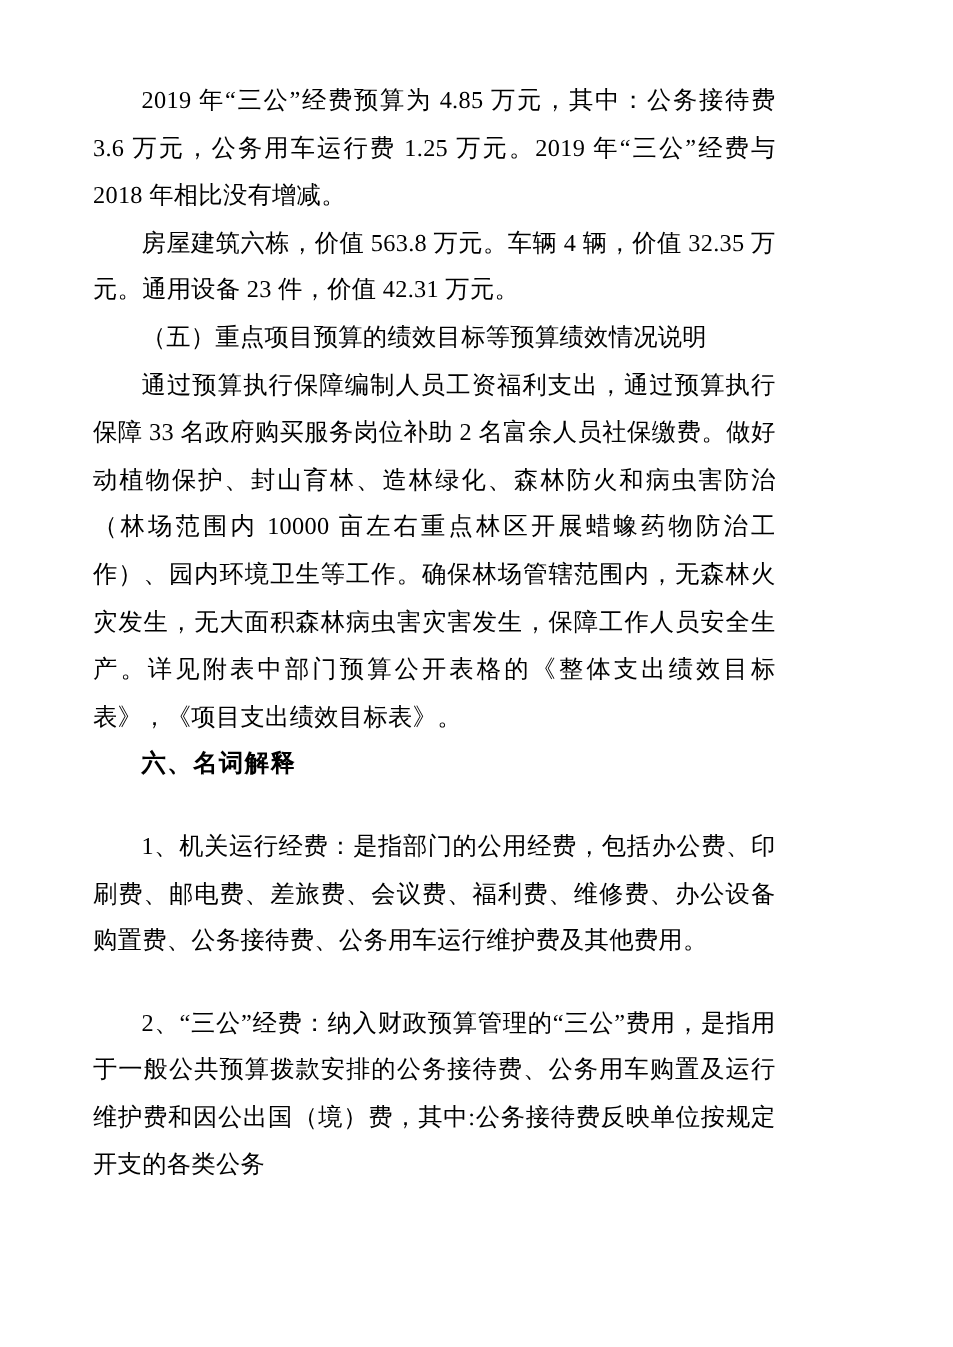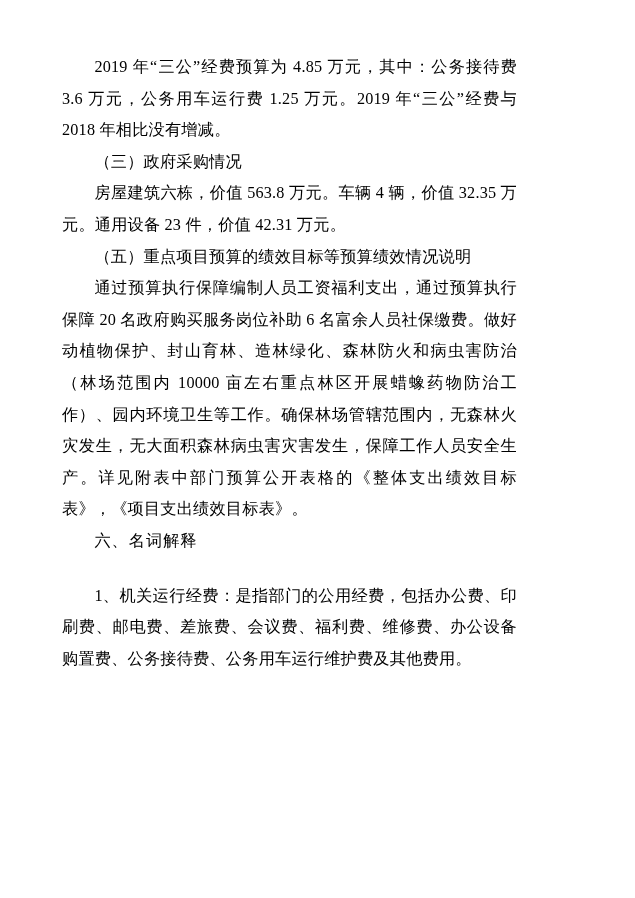--- a/index.html
+++ b/index.html
@@ -30,45 +30,45 @@
   }
   p {
     margin: 0;
     padding: 0;
   }
   .para {
     text-indent: 2em;
   }
   .heading {
     text-indent: 2em;
-    font-weight: normal;
+    font-weight: bold;
     letter-spacing: 1px;
   }
   .list-para {
     text-indent: 2em;
     margin-top: 23px;
   }
 </style>
 </head>
 <body>
 
 <div class="page">
   <div class="doc-body">
 
     <p class="para">2019 年“三公”经费预算为 4.85 万元，其中：公务接待费 3.6 万元，公务用车运行费 1.25 万元。2019 年“三公”经费与 2018 年相比没有增减。</p>
 
-    <p class="para">（三）政府采购情况</p>
 
 
 
     <p class="para">房屋建筑六栋，价值 563.8 万元。车辆 4 辆，价值 32.35 万元。通用设备 23 件，价值 42.31 万元。</p>
 
     <p class="para">（五）重点项目预算的绩效目标等预算绩效情况说明</p>
 
-    <p class="para">通过预算执行保障编制人员工资福利支出，通过预算执行保障 20 名政府购买服务岗位补助 6 名富余人员社保缴费。做好动植物保护、封山育林、造林绿化、森林防火和病虫害防治（林场范围内 10000 亩左右重点林区开展蜡蟓药物防治工作）、园内环境卫生等工作。确保林场管辖范围内，无森林火灾发生，无大面积森林病虫害灾害发生，保障工作人员安全生产。详见附表中部门预算公开表格的《整体支出绩效目标表》，《项目支出绩效目标表》。</p>
+    <p class="para">通过预算执行保障编制人员工资福利支出，通过预算执行保障 33 名政府购买服务岗位补助 2 名富余人员社保缴费。做好动植物保护、封山育林、造林绿化、森林防火和病虫害防治（林场范围内 10000 亩左右重点林区开展蜡蟓药物防治工作）、园内环境卫生等工作。确保林场管辖范围内，无森林火灾发生，无大面积森林病虫害灾害发生，保障工作人员安全生产。详见附表中部门预算公开表格的《整体支出绩效目标表》，《项目支出绩效目标表》。</p>
 
     <p class="heading">六、名词解释</p>
 
     <p class="list-para">1、机关运行经费：是指部门的公用经费，包括办公费、印刷费、邮电费、差旅费、会议费、福利费、维修费、办公设备购置费、公务接待费、公务用车运行维护费及其他费用。</p>
 
+    <p class="list-para">2、“三公”经费：纳入财政预算管理的“三公”费用，是指用于一般公共预算拨款安排的公务接待费、公务用车购置及运行维护费和因公出国（境）费，其中:公务接待费反映单位按规定开支的各类公务</p>
 
   </div>
 </div>
 
 </body></html>

